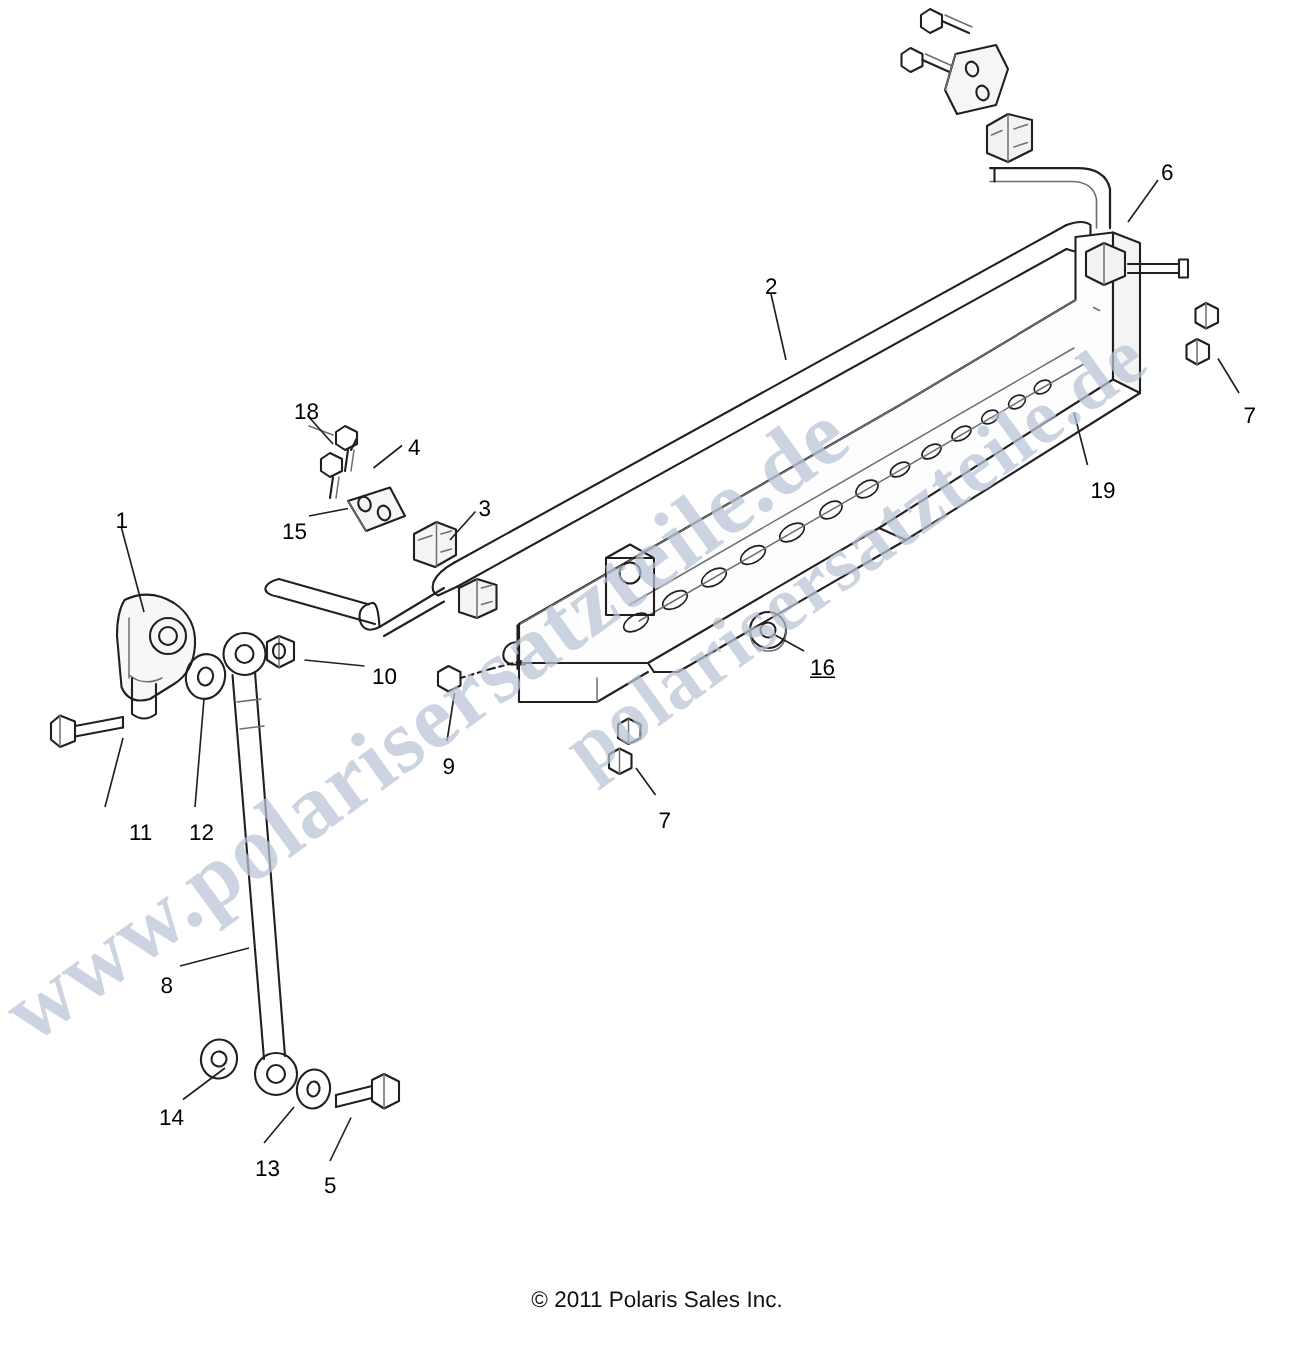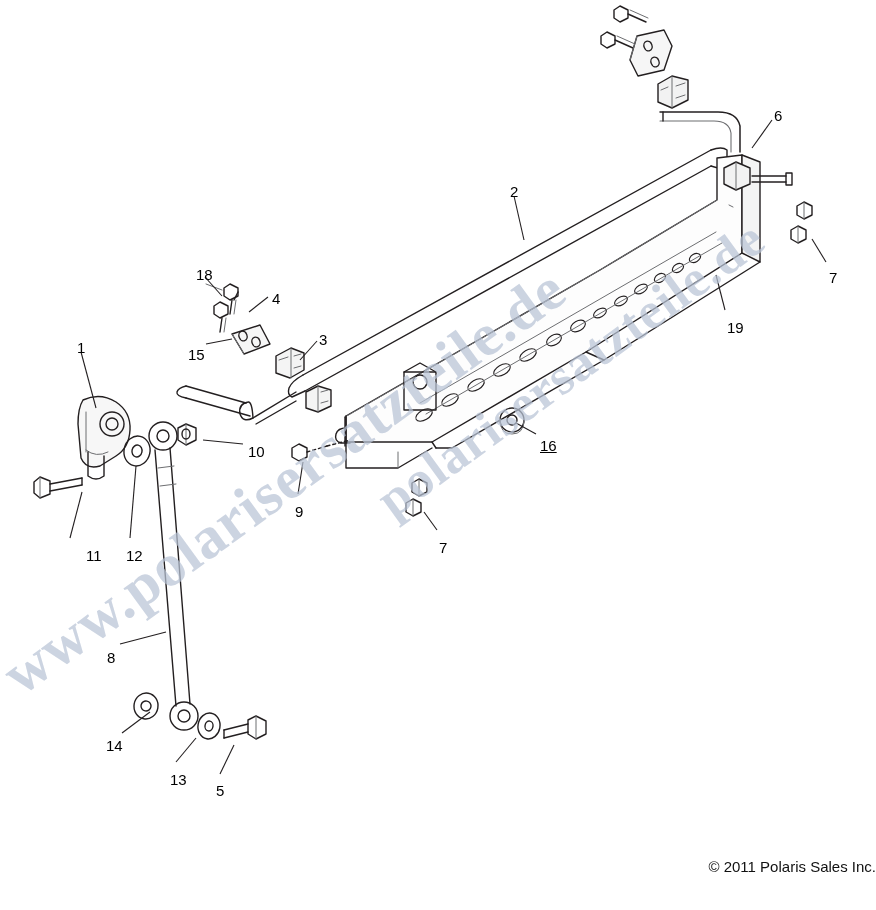--- a/index.html
+++ b/index.html
@@ -61,21 +61,21 @@
     top: 470px;
     font-size: 52px;
     transform: rotate(-36deg);
     transform-origin: left bottom;
   }
   #copyright {
     position: absolute;
     left: 0;
     top: 858px;
     width: 876px;
-    text-align: right;
+    text-align: center;
     font-family: "Liberation Sans", sans-serif;
     font-size: 15px;
     color: #111111;
   }
 </style>
 </head>
 <body>
 
 <div id="page">
 

